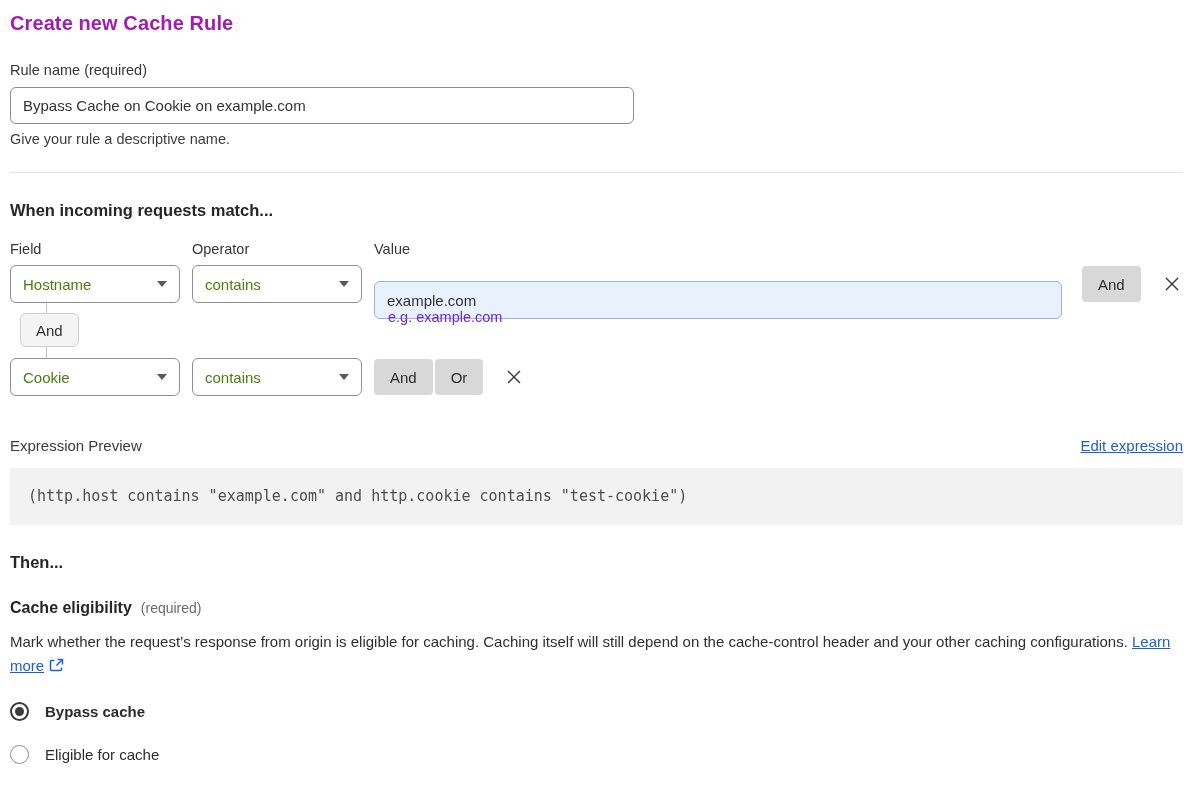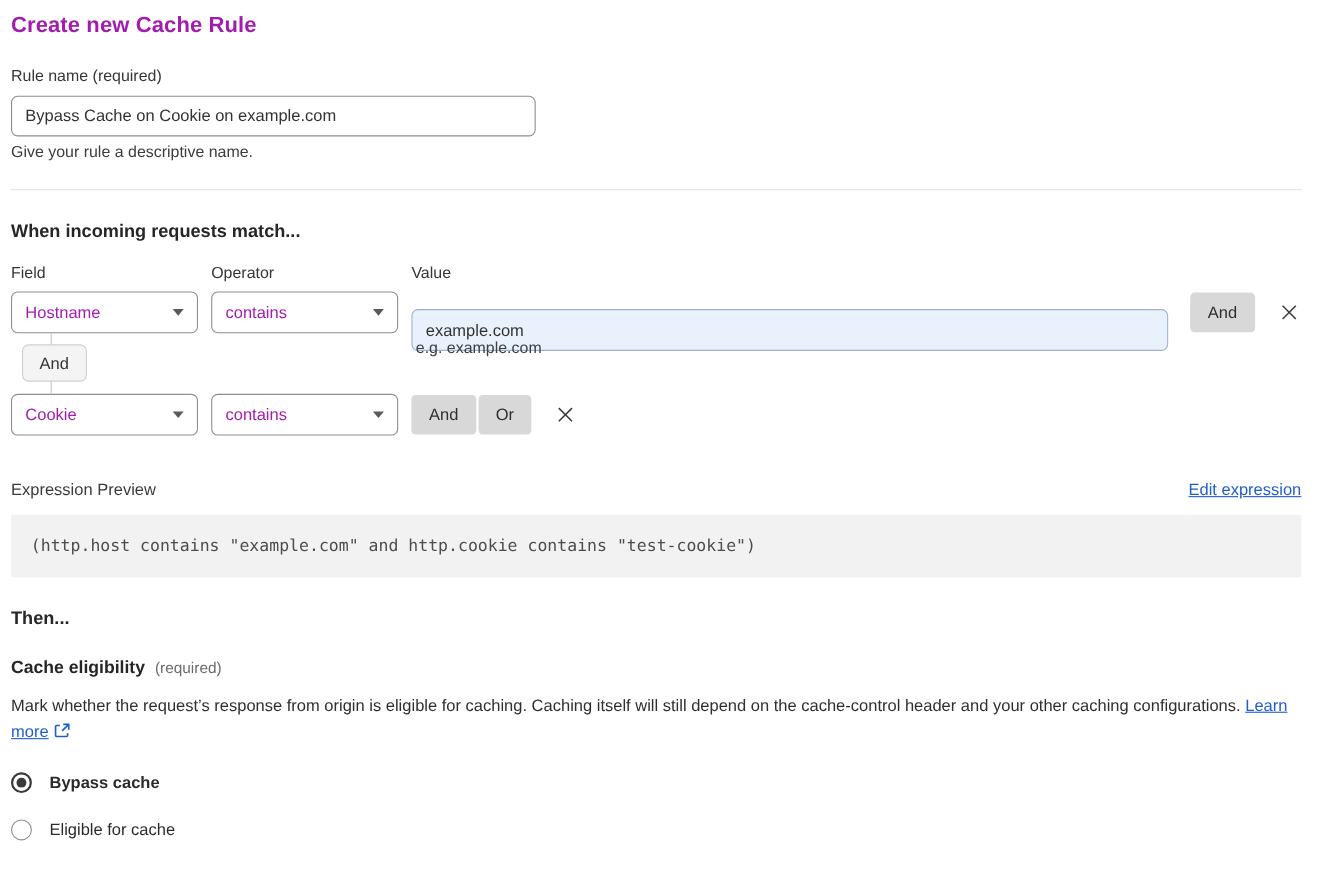--- a/index.html
+++ b/index.html
@@ -19,21 +19,21 @@
     color: #a21caf;
     letter-spacing: 0.1px;
     margin-top: 2px;
   }
 
   .field-label { font-size: 14.5px; color: #363636; margin-top: 27px; }
 
   .rule-name-input {
     display: block;
     margin-top: 9px;
-    width: 477px;
+    width: 624px;
     height: 37px;
     border: 1px solid #8d8d8d;
     border-radius: 6px;
     padding: 5px 12px;
     font-family: "Liberation Sans", sans-serif;
     font-size: 15px;
     color: #333333;
     background: #ffffff;
     outline: none;
   }
@@ -60,21 +60,21 @@
     height: 38px;
     border: 1px solid #8f8f8f;
     border-radius: 6px;
     background: #ffffff;
     display: flex;
     align-items: center;
     justify-content: space-between;
     padding: 0 12px;
     margin-right: 12px;
     font-size: 15px;
-    color: #a21caf;
+    color: #4d7c0f;
     cursor: pointer;
     flex: none;
     gap: 44px;
   }
   .caret {
     width: 0; height: 0;
     border-left: 5px solid transparent;
     border-right: 5px solid transparent;
     border-top: 6px solid #5a5a5a;
   }
@@ -141,23 +141,23 @@
     border-radius: 6px;
     font-size: 15px;
     color: #333333;
     display: flex;
     align-items: center;
     z-index: 1;
     cursor: pointer;
   }
   .hint-in-zone {
     position: absolute;
-    left: 368px; top: 6px;
+    left: 378px; top: 6px;
     font-size: 14.5px;
-    color: #404040;
+    color: #6d28d9;
   }
   .hint-below { margin: 8px 0 0 378px; font-size: 14.5px; color: #3d3d3d; }
 
   .expr-header {
     display: flex;
     justify-content: space-between;
     align-items: baseline;
     margin-top: 41px;
   }
   .expr-label { font-size: 15px; color: #3b3b3b; }

